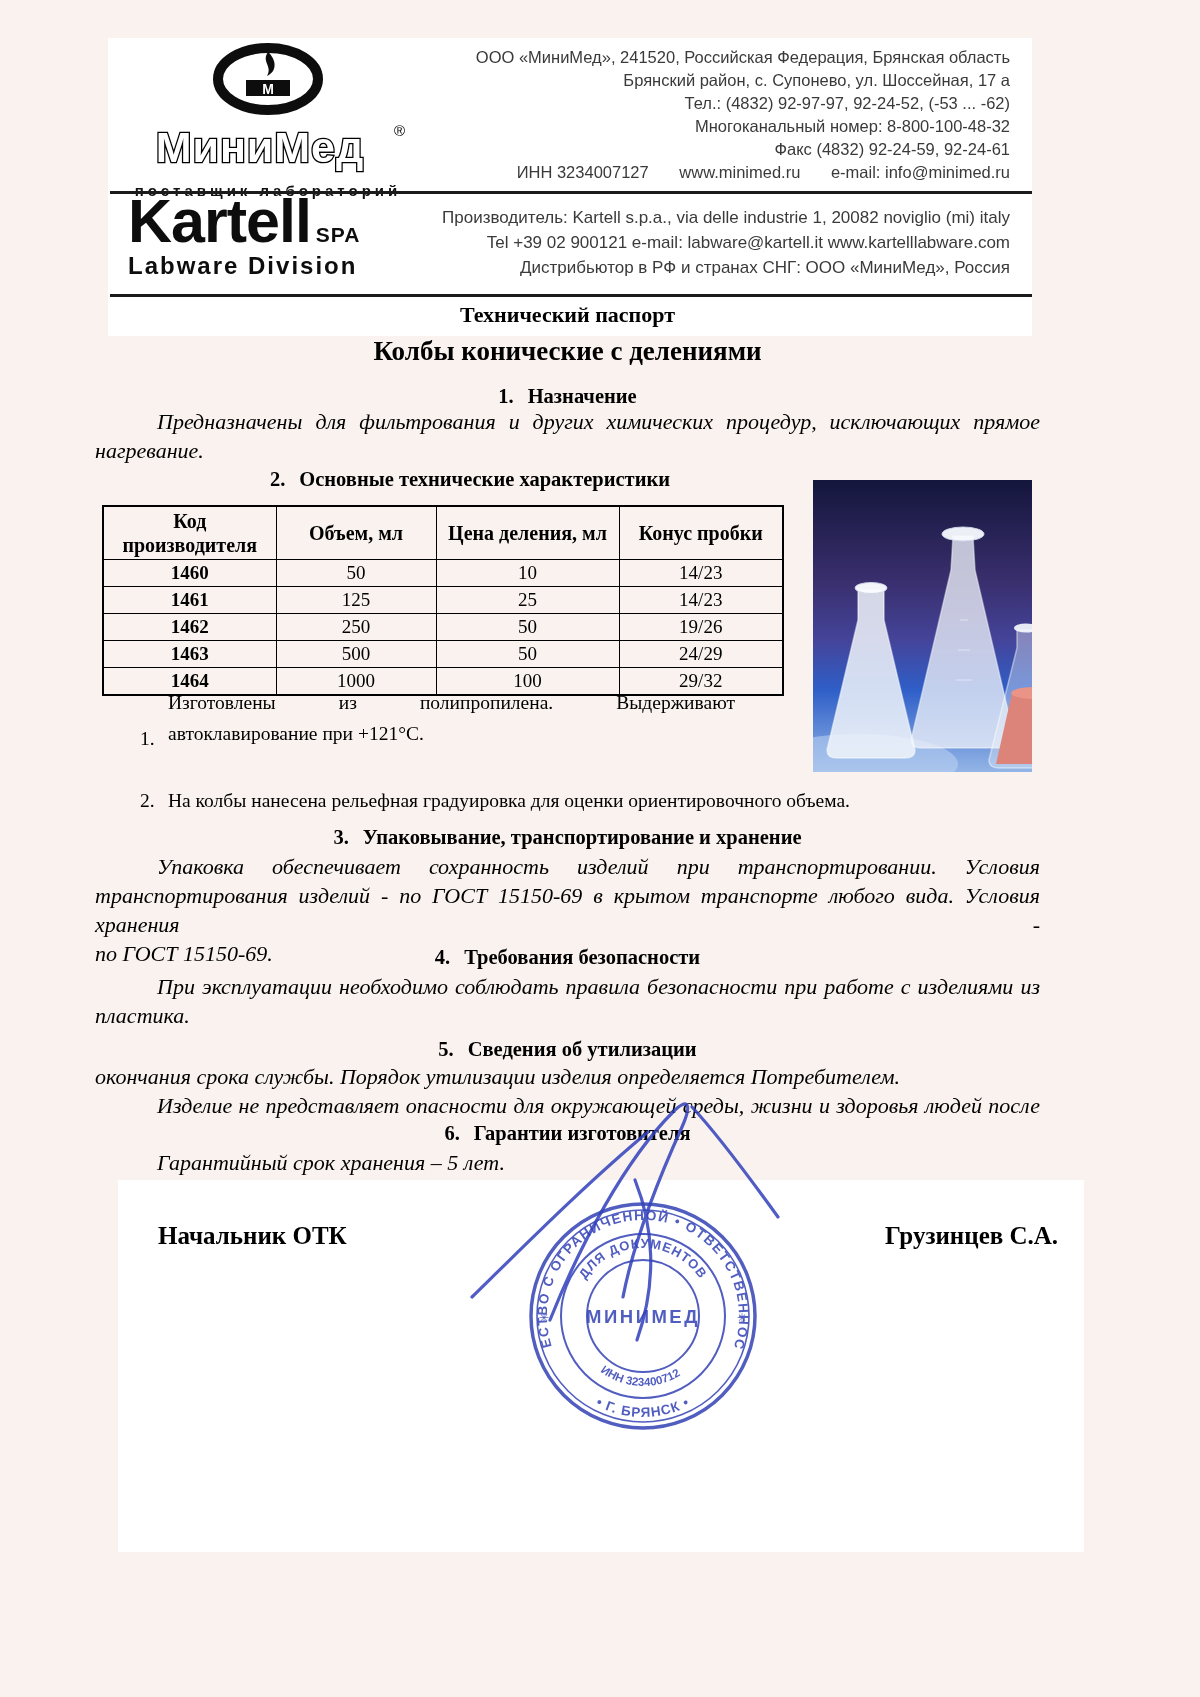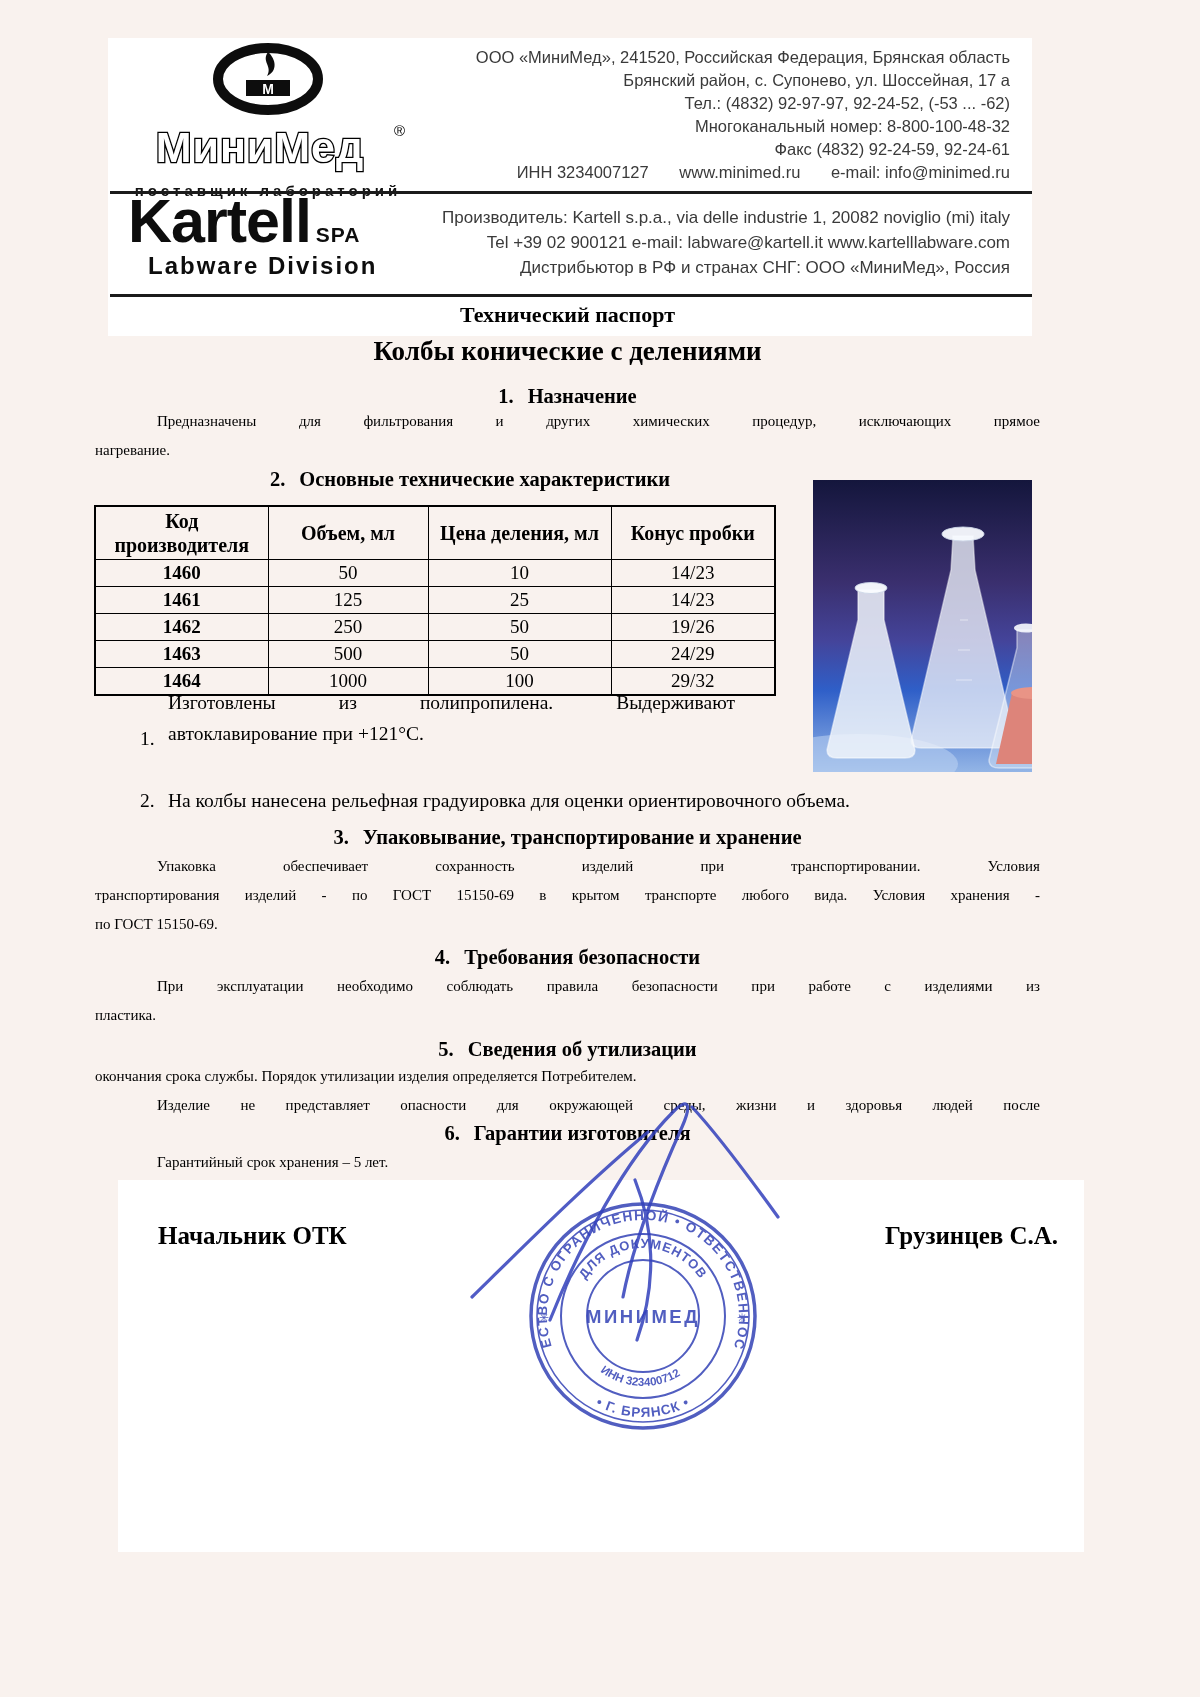--- a/index.html
+++ b/index.html
@@ -8,36 +8,36 @@
   
   .logo-wrap{position:absolute;left:118px;top:42px;width:300px;text-align:center;}
   .logo-tagline{font-family:"Liberation Sans",sans-serif;font-weight:bold;font-size:15px;letter-spacing:4px;color:#111;margin-top:2px;white-space:nowrap;}
   .contact{position:absolute;right:190px;top:46px;width:640px;text-align:right;font-family:"Liberation Sans",sans-serif;font-size:16.5px;line-height:23px;color:#3a3a3a;}
   .inn-line span{margin-left:26px;}
   .inn-line span:first-child{margin-left:0;}
   .rule{position:absolute;left:110px;width:922px;height:3px;background:#1b1b1b;}
   .kartell{position:absolute;left:128px;top:197px;font-family:"Liberation Sans",sans-serif;color:#0d0d0d;}
   .kartell .k-name{font-size:61px;font-weight:bold;letter-spacing:-1px;line-height:48px;}
   .kartell .k-spa{font-size:21px;font-weight:bold;letter-spacing:1px;margin-left:5px;}
-  .kartell .k-div{font-size:24px;font-weight:bold;letter-spacing:2px;margin-top:5px;margin-left:20px;}
+  .kartell .k-div{font-size:24px;font-weight:bold;letter-spacing:2px;margin-top:5px;}
   .mfr{position:absolute;right:190px;top:205px;width:660px;text-align:right;font-family:"Liberation Sans",sans-serif;font-size:17px;line-height:25px;color:#3a3a3a;}
   
   .doctype{position:absolute;left:95px;top:302px;width:945px;text-align:center;font-size:22px;font-weight:bold;}
   .doctitle{position:absolute;left:95px;top:336px;width:945px;text-align:center;font-size:27px;font-weight:bold;}
   .sec-h{position:absolute;left:95px;width:945px;text-align:center;font-size:20.5px;font-weight:bold;}
   .sec-h .hgap{margin-left:14px;}
   .sec-h.narrow{left:120px;width:700px;}
-  .para{position:absolute;left:95px;width:945px;font-size:15px;line-height:29px;}
+  .para{position:absolute;left:95px;width:945px;font-size:22px;line-height:29px;font-style:italic;}
   .pl{min-height:29px;}
   .pl.just{text-align:justify;text-align-last:justify;}
   .pl.indent{padding-left:62px;}
   .note{position:absolute;font-size:19.5px;line-height:31px;}
   .note-num{position:absolute;left:140px;width:26px;font-size:19.5px;line-height:31px;}
   
-  table.spec{position:absolute;left:94px;top:505px;width:680px;border-collapse:collapse;table-layout:fixed;padding-left:20px;}
+  table.spec{position:absolute;left:102px;top:505px;width:680px;border-collapse:collapse;table-layout:fixed;padding-left:20px;}
   table.spec th,table.spec td{border:1.6px solid #000;text-align:center;vertical-align:middle;padding:0;}
   table.spec{border:2.5px solid #000;}
   table.spec th{font-size:20px;font-weight:bold;line-height:24px;height:52px;font-family:"Liberation Serif",serif;}
   table.spec td{font-size:19px;height:26px;}
   table.spec td.code{font-weight:bold;}
   .footer-name{position:absolute;top:1222px;font-size:25px;font-weight:bold;}
   .photo{position:absolute;left:813px;top:480px;width:219px;height:292px;}
   .stampsig{position:absolute;left:430px;top:1085px;width:400px;height:370px;}
 </style>
 </head>

